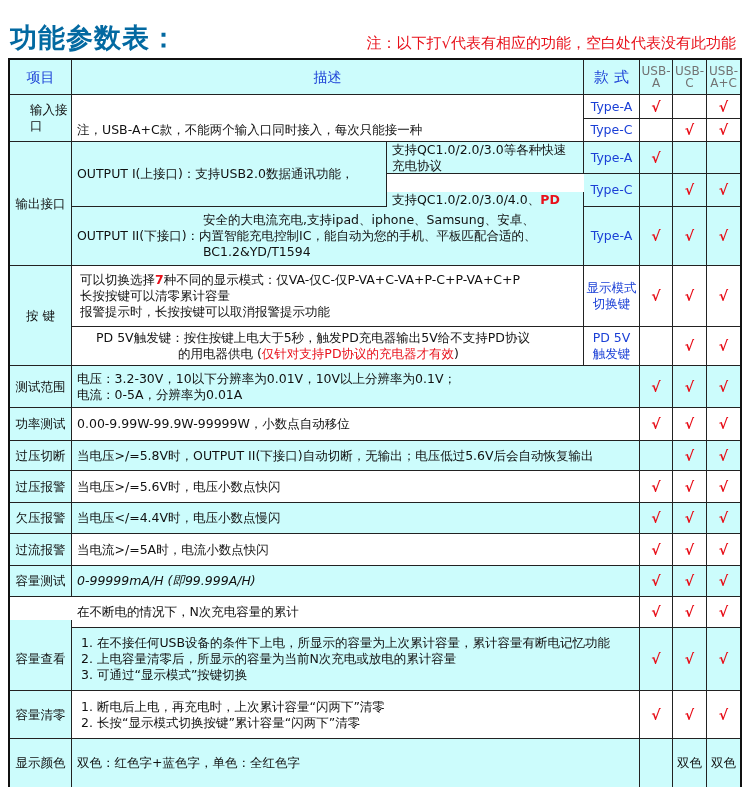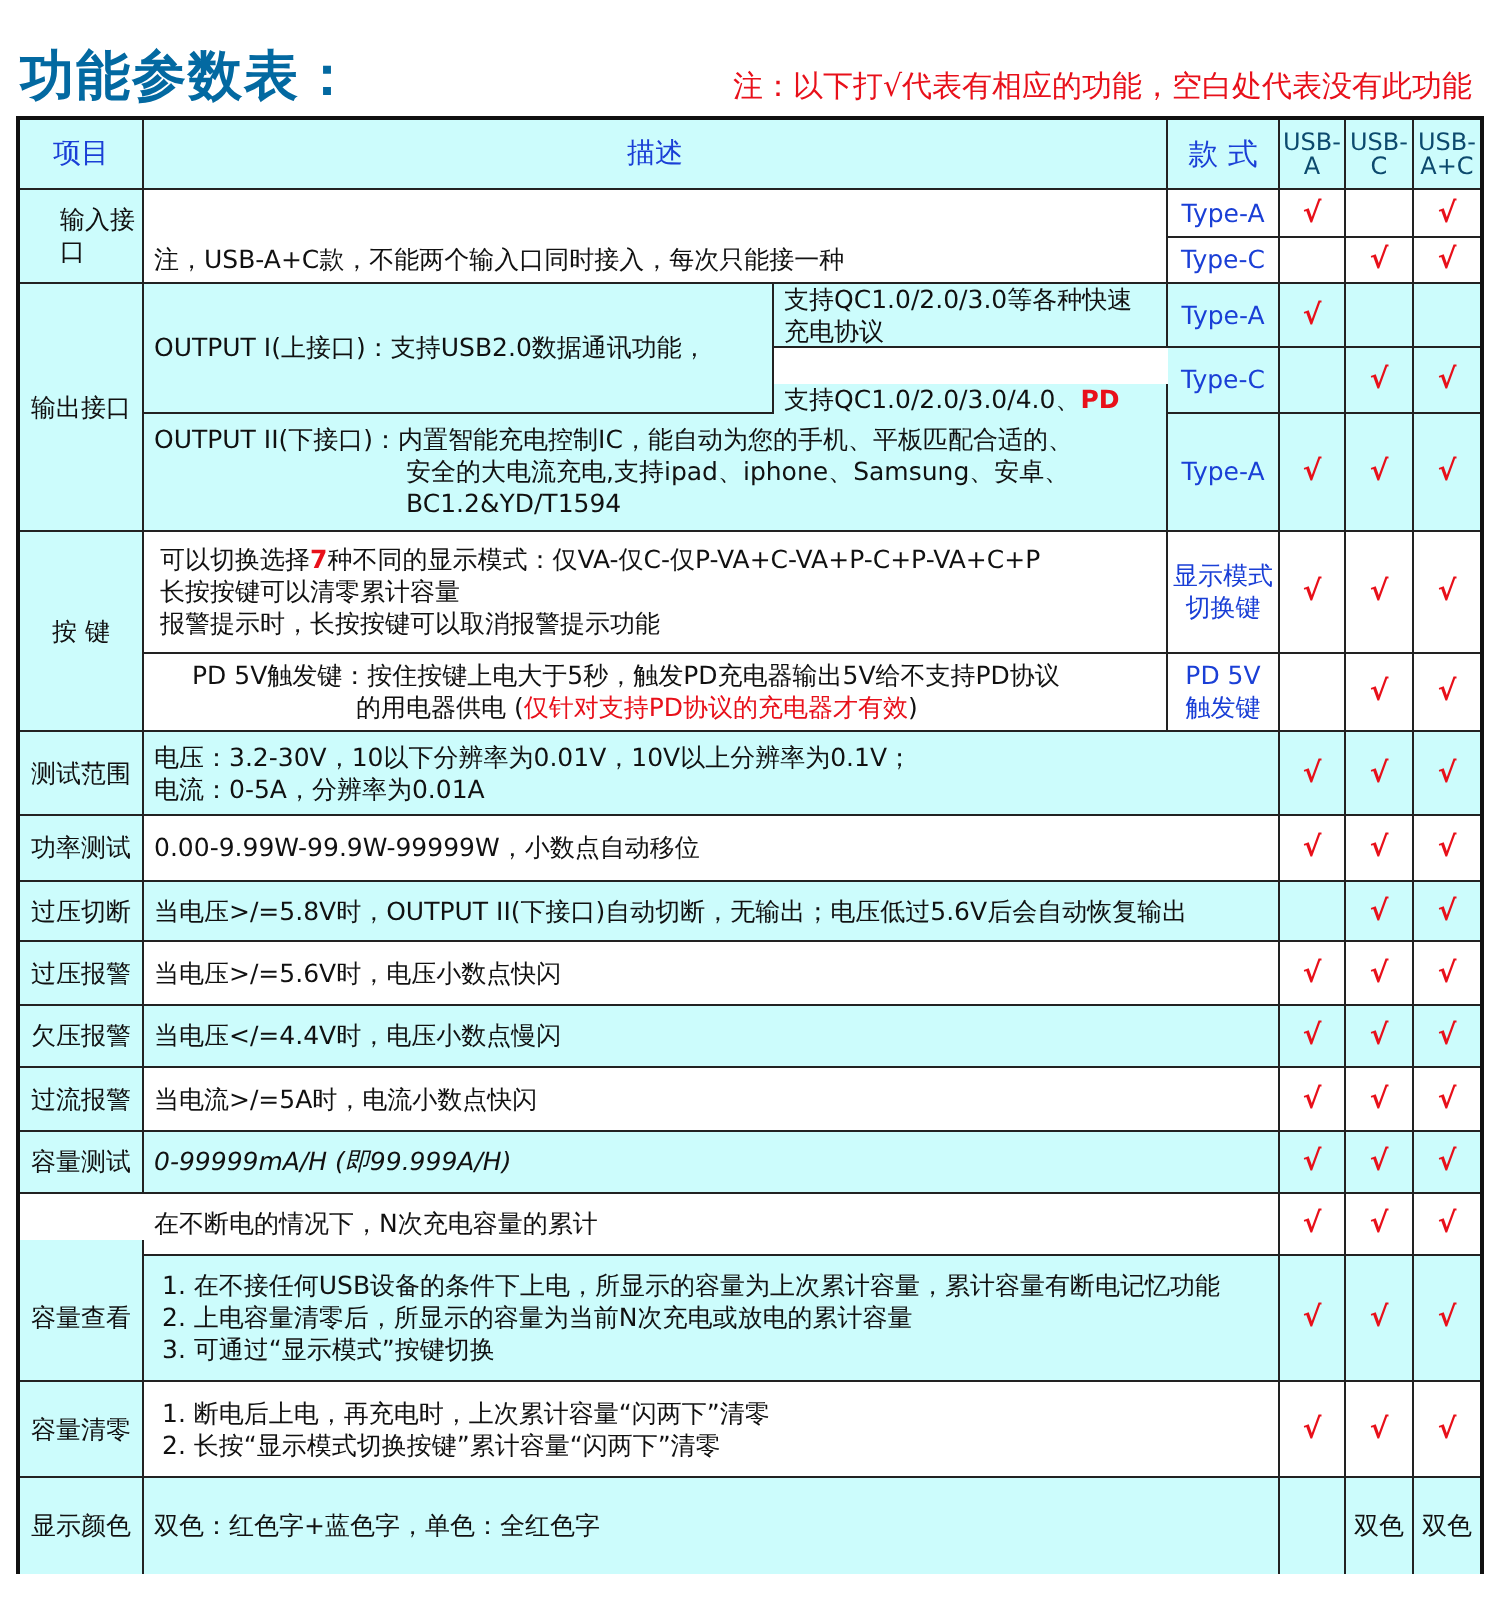--- a/index.html
+++ b/index.html
@@ -8,21 +8,21 @@
   .note{position:absolute;right:14px;top:34px;font-size:15px;color:#e8101a;white-space:nowrap;}
   .tbl{position:absolute;left:8px;top:58px;width:734px;height:729px;border:2px solid #111;box-sizing:border-box;}
   .c{position:absolute;box-sizing:border-box;border-right:1.5px solid #222;border-bottom:1.5px solid #222;display:flex;align-items:center;font-size:12.5px;color:#111;line-height:16px;overflow:hidden;}
   .cy{background:#ccfcfc;}
   .wh{background:#fff;}
   .ctr{justify-content:center;text-align:center;}
   .lbl{justify-content:center;font-size:12.5px;}
   .desc{padding-left:5px;}
   .blue{color:#1a3fd6;}
   .hdr{font-size:14px;color:#1a3fd6;}
-  .hdr-s{font-size:12px;color:#0c4a6e;line-height:12px;}
+  .hdr-s{font-size:12px;color:#737373;line-height:12px;}
   .chk{color:#e8101a;font-weight:bold;font-size:14px;}
   .red{color:#e8101a;}
   .redb{color:#e8101a;font-weight:bold;}
   .ml{flex-direction:column;align-items:flex-start;justify-content:center;}
 </style>
 </head>
 <body>
 
 <div class="title">功能参数表：</div>
 <div class="note">注：以下打√代表有相应的功能，空白处代表没有此功能</div>
@@ -68,22 +68,22 @@
   <div class="c cy ctr chk" style="left:697px;top:82px;width:33px;height:32px;border-right:none;"></div>
   <div class="c cy desc ml" style="left:377px;top:132px;width:197px;height:33px;">
       <span><span>支持QC1.0/2.0/3.0/4.0、</span><span class="redb">PD</span></span>
       <span>等各种快速充电协议</span>
     </div>
   <div class="c cy ctr blue" style="left:574px;top:114px;width:56px;height:33px;">Type-C</div>
   <div class="c cy ctr chk" style="left:630px;top:114px;width:33px;height:33px;"></div>
   <div class="c cy ctr chk" style="left:663px;top:114px;width:34px;height:33px;">√</div>
   <div class="c cy ctr chk" style="left:697px;top:114px;width:33px;height:33px;border-right:none;">√</div>
   <div class="c cy desc ml" style="left:62px;top:147px;width:512px;height:59px;">
+    <span style="padding-left:126px;">安全的大电流充电,支持ipad、iphone、Samsung、安卓、</span>
     <span>OUTPUT II(下接口)：内置智能充电控制IC，能自动为您的手机、平板匹配合适的、</span>
-    <span style="padding-left:126px;">安全的大电流充电,支持ipad、iphone、Samsung、安卓、</span>
     <span style="padding-left:126px;">BC1.2&amp;YD/T1594</span>
   </div>
   <div class="c cy ctr blue" style="left:574px;top:147px;width:56px;height:59px;">Type-A</div>
   <div class="c cy ctr chk" style="left:630px;top:147px;width:33px;height:59px;">√</div>
   <div class="c cy ctr chk" style="left:663px;top:147px;width:34px;height:59px;">√</div>
   <div class="c cy ctr chk" style="left:697px;top:147px;width:33px;height:59px;border-right:none;">√</div>
 
   <div class="c cy lbl" style="left:0;top:206px;width:62px;height:100px;">按 键</div>
   <div class="c wh desc ml" style="left:62px;top:206px;width:512px;height:61px;padding-left:8px;">
     <span><span>可以切换选择</span><span class="redb">7</span><span>种不同的显示模式：仅VA-仅C-仅P-VA+C-VA+P-C+P-VA+C+P</span></span>

